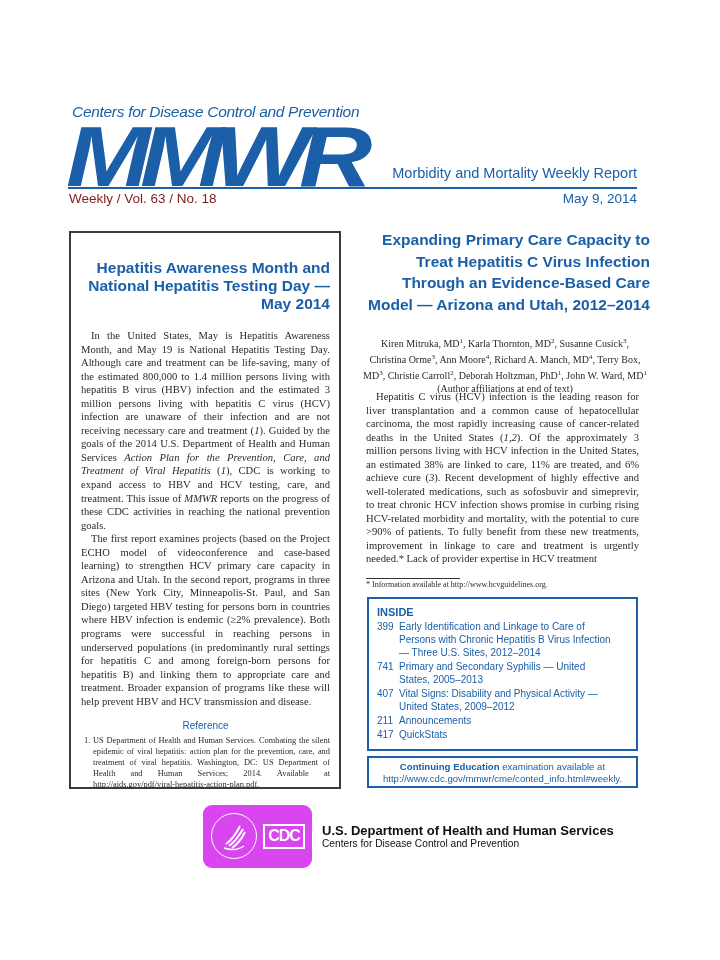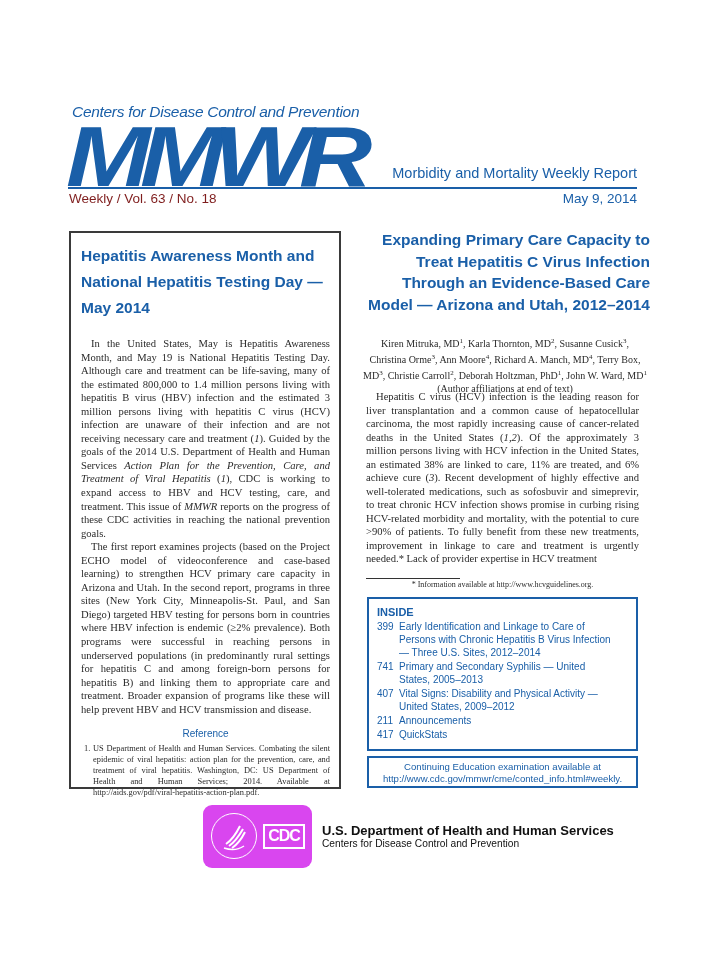--- a/index.html
+++ b/index.html
@@ -9,42 +9,42 @@
   
   .cdc-line { position: absolute; left: 72px; top: 103px; font-family: "Liberation Sans", sans-serif; font-style: italic; font-size: 15.5px; color: #1a5fa8; letter-spacing: -0.3px; }
   .mmwr-logo { position: absolute; left: 66px; top: 118px; font-family: "Liberation Sans", sans-serif; font-weight: bold; font-style: italic; font-size: 86px; line-height: 76px; color: #1a5fa8; letter-spacing: -9px; transform: scaleX(1.18); transform-origin: left top; }
   .report-name { position: absolute; right: 83px; top: 165px; font-family: "Liberation Sans", sans-serif; font-size: 14.5px; color: #1a5fa8; }
   .mast-rule { position: absolute; left: 68px; top: 187px; width: 569px; height: 2px; background: #1a5fa8; }
   .issue-line { position: absolute; left: 69px; top: 191px; font-family: "Liberation Sans", sans-serif; font-size: 13.5px; color: #7f1d1d; }
   .issue-date { position: absolute; right: 83px; top: 191px; font-family: "Liberation Sans", sans-serif; font-size: 13.5px; color: #1a5fa8; }
 
   
   .left-box { position: absolute; left: 69px; top: 231px; width: 272px; height: 558px; border: 2px solid #3a3a3a; padding: 10px 9px 0 10px; }
-  .left-title { font-family: "Liberation Sans", sans-serif; font-weight: bold; font-size: 15.5px; line-height: 26px; color: #1a5fa8; text-align: left; margin-top: 0; }
+  .left-title { font-family: "Liberation Sans", sans-serif; font-weight: bold; font-size: 15.5px; line-height: 18px; color: #1a5fa8; text-align: right; margin-top: 16px; }
   .left-body { margin-top: 16px; font-size: 10.6px; line-height: 13.55px; text-align: justify; color: #2a2a2a; }
   .left-body p { text-indent: 10px; }
   .ref-head { margin-top: 12px; font-family: "Liberation Sans", sans-serif; font-size: 10px; color: #1a5fa8; text-align: center; }
   .ref-list { margin-top: 5px; font-size: 8.4px; line-height: 10.9px; text-align: justify; color: #2a2a2a; padding-left: 12px; text-indent: -9px; }
 
   
   .right-title { position: absolute; left: 360px; top: 229px; width: 290px; font-family: "Liberation Sans", sans-serif; font-weight: bold; font-size: 15.5px; line-height: 21.5px; color: #1a5fa8; text-align: right; }
   .authors { position: absolute; left: 362px; top: 335px; width: 286px; font-size: 10px; line-height: 12.6px; text-align: center; color: #2a2a2a; }
   .right-body { position: absolute; left: 366px; top: 390px; width: 273px; font-size: 10.6px; line-height: 13.5px; text-align: justify; color: #2a2a2a; }
   .right-body p { text-indent: 10px; }
   .fn-rule { position: absolute; left: 366px; top: 578px; width: 94px; height: 1px; background: #333; }
-  .footnote { position: absolute; left: 366px; top: 580px; width: 273px; font-size: 8px; color: #2a2a2a; text-align: center; }
+  .footnote { position: absolute; left: 366px; top: 580px; width: 273px; font-size: 8px; color: #2a2a2a; }
 
   .inside-box { position: absolute; left: 367px; top: 597px; width: 271px; height: 154px; border: 2px solid #1a5fa8; padding: 6px 17px 0 8px; font-family: "Liberation Sans", sans-serif; color: #1a5fa8; }
   .inside-head { font-weight: bold; font-size: 11px; line-height: 14px; }
   .inside-item { display: flex; font-size: 10px; line-height: 13px; margin-top: 1px; }
   .inside-item .pg { width: 22px; flex: none; }
   .inside-item .tt { flex: 1; }
 
   .ce-box { position: absolute; left: 367px; top: 756px; width: 271px; height: 32px; border: 2px solid #1a5fa8; font-family: "Liberation Sans", sans-serif; font-size: 9.6px; line-height: 12px; color: #1a5fa8; text-align: center; padding-top: 3px; }
-  .ce-box b { font-weight: normal; margin-top: 43px; }
+  .ce-box b { font-weight: bold; margin-top: 43px; }
 
   
   .hhs-logo { position: absolute; left: 203px; top: 805px; width: 109px; height: 63px; background: #d946ef; border-radius: 9px; }
   .seal { position: absolute; left: 8px; top: 8px; width: 46px; height: 46px; border-radius: 50%; border: 1.5px solid #fff; }
   .seal svg { position: absolute; left: 0; top: 0; }
   .cdc-mark { position: absolute; left: 60px; top: 19px; width: 42px; height: 25px; border: 2px solid #fff; color: #fff; font-family: "Liberation Sans", sans-serif; font-weight: bold; font-size: 16px; line-height: 20px; text-align: center; letter-spacing: -1px; }
   .hhs-text { position: absolute; left: 322px; top: 824px; font-family: "Liberation Sans", sans-serif; color: #111; }
   .hhs-text .l1 { font-weight: bold; font-size: 13px; line-height: 13px; }
   .hhs-text .l2 { font-size: 10.2px; line-height: 13px; }
 </style>

